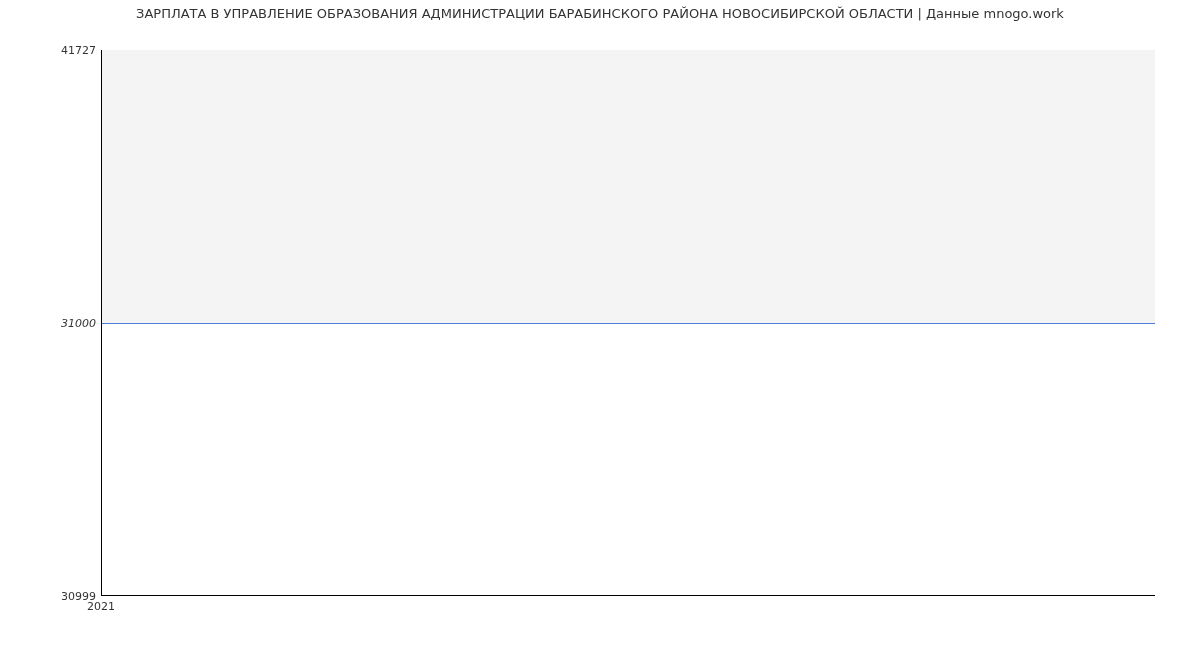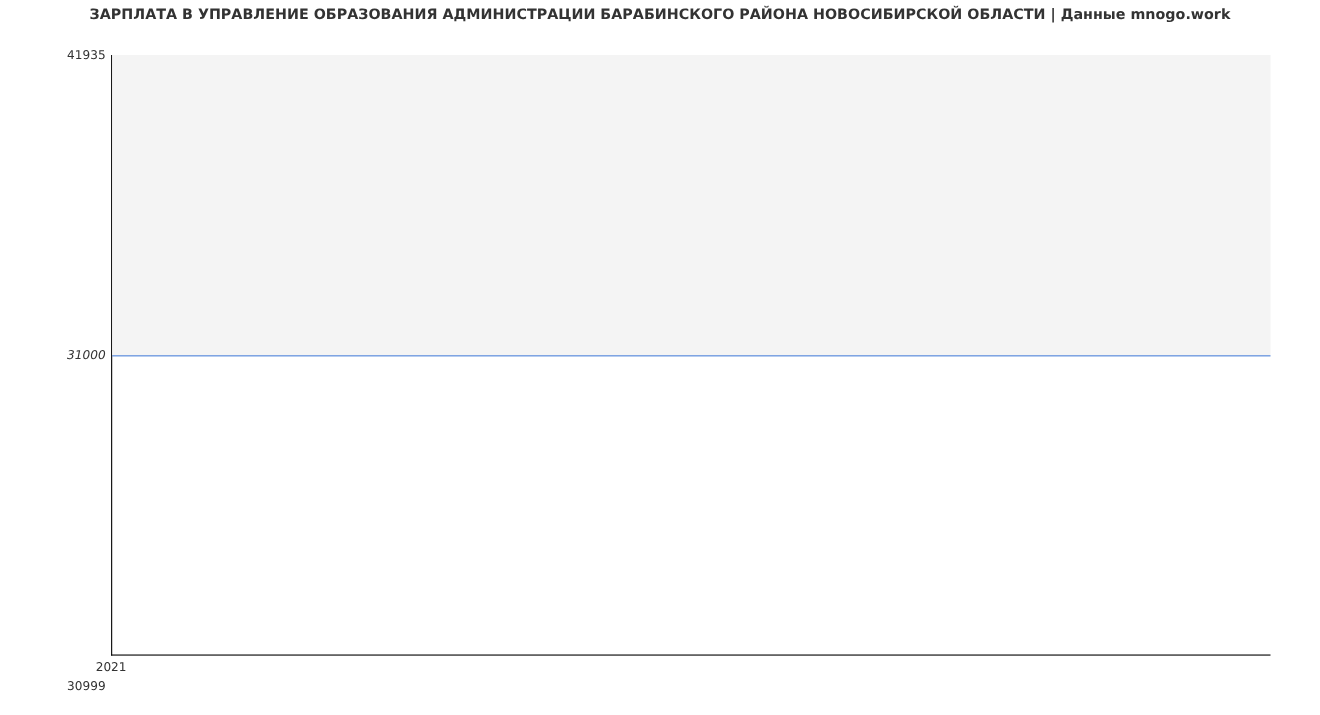--- a/index.html
+++ b/index.html
@@ -16,21 +16,21 @@
     width: 1200px;
     height: 650px;
   }
   .title {
     position: absolute;
     top: 6px;
     left: 0;
     width: 1200px;
     text-align: center;
     font-size: 13px;
-    font-weight: 700;
+    font-weight: 400;
     color: #333;
   }
   .plot-area {
     position: absolute;
     left: 101px;
     top: 50px;
     width: 1054px;
     height: 546px;
     border-left: 1px solid #000;
     border-bottom: 1px solid #000;
@@ -69,23 +69,23 @@
     color: #333;
     transform: translateX(-50%);
   }
 </style>
 </head>
 <body>
 
 <div class="chart-container">
   <div class="title">ЗАРПЛАТА В УПРАВЛЕНИЕ ОБРАЗОВАНИЯ АДМИНИСТРАЦИИ БАРАБИНСКОГО РАЙОНА НОВОСИБИРСКОЙ ОБЛАСТИ | Данные mnogo.work</div>
 
-  <div class="y-tick-label" style="top:50px;">41935</div>
+  <div class="y-tick-label" style="top:50px;">41727</div>
   <div class="y-tick-label" style="top:323px;font-style:italic;">31000</div>
-  <div class="y-tick-label" style="top:596px;margin-top:28px;">30999</div>
+  <div class="y-tick-label" style="top:596px;">30999</div>
 
   <div class="x-tick-label" style="left:101px;">2021</div>
   <div class="x-tick-label" style="left:1214px;">2024</div>
 
   <div class="plot-area">
     <div class="fill-area"></div>
     <div class="series-line"></div>
   </div>
 </div>
 

